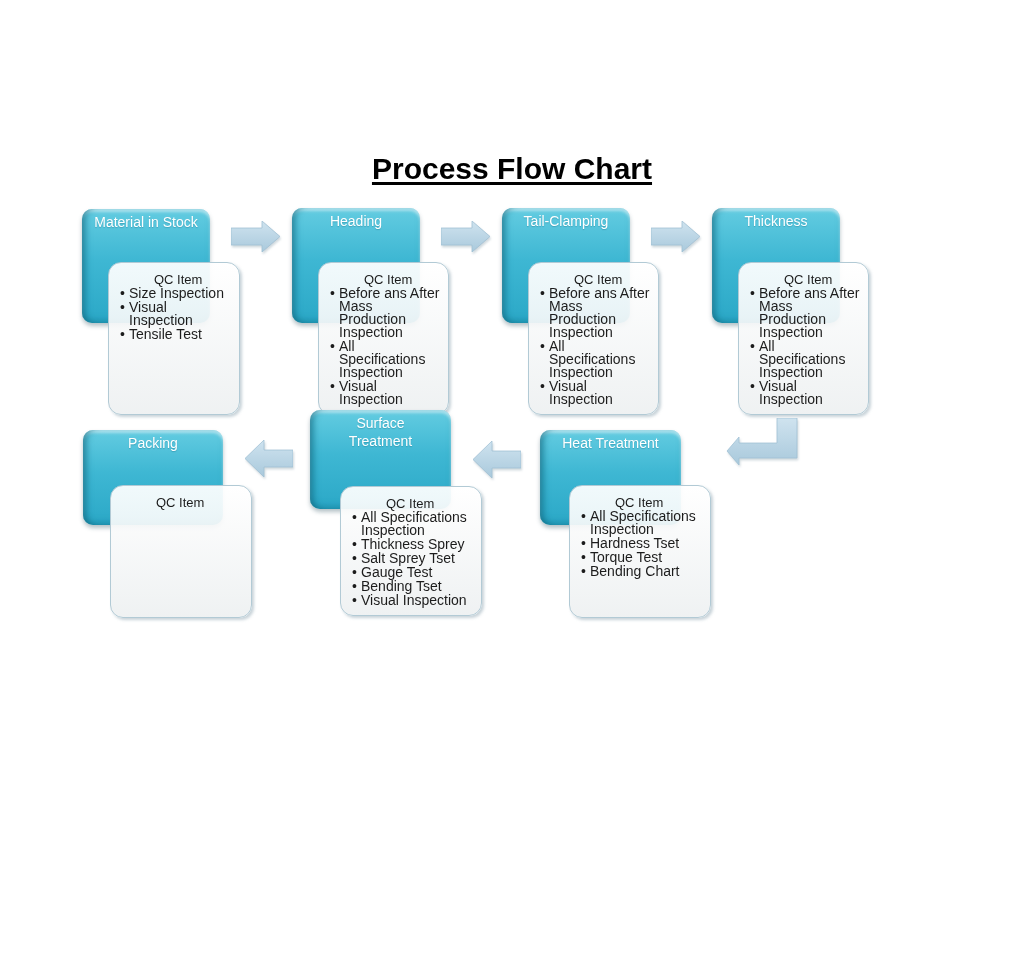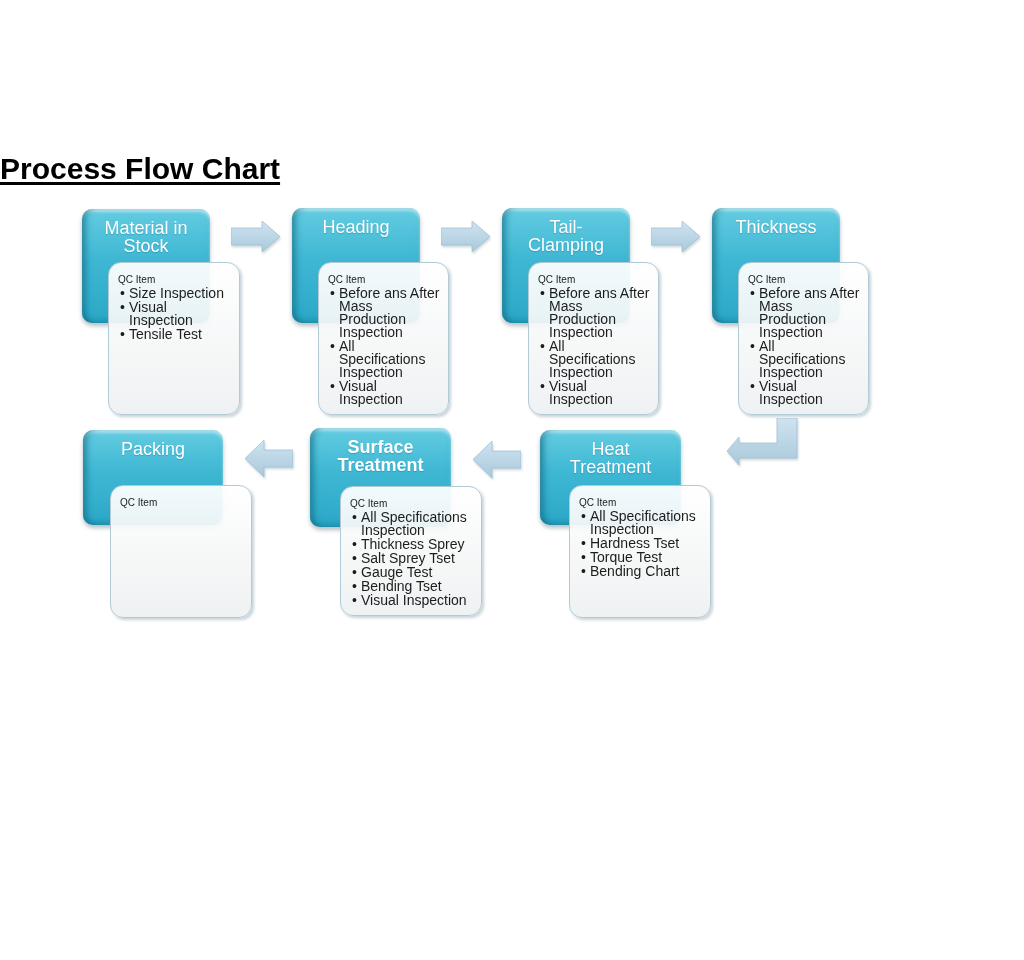--- a/index.html
+++ b/index.html
@@ -1,62 +1,62 @@
 <!DOCTYPE html>
 <html><head>
 <meta charset="utf-8">
 <style>
   html,body{margin:0;padding:0;background:#fff;}
   .canvas{
     position:relative;width:1024px;height:960px;background:#ffffff;overflow:hidden;
     font-family:"Liberation Sans", sans-serif;
   }
   .page-title{
-    position:absolute;left:0;top:152px;width:1024px;text-align:left;
+    position:absolute;left:0;top:152px;width:1024px;text-align:center;
     font-size:30px;font-weight:bold;color:#000;
     text-decoration:underline;text-decoration-thickness:3px;text-underline-offset:3px;
   }
   
   .teal{
     position:absolute;border-radius:10px;color:#fff;text-align:center;
     background:linear-gradient(to bottom,#63cce1 0%,#3eb7d3 45%,#2ba8c7 100%);
     box-shadow:
       inset 7px 0 7px -4px rgba(14,104,128,.75),
       inset 0 3px 3px rgba(255,255,255,.5),
       inset 0 -5px 7px -3px rgba(18,118,142,.55),
       0 3px 4px rgba(90,120,130,.45);
   }
   .step-title{
-    display:block;font-size:18px;line-height:18px;padding:10px 10px 0 10px;
+    display:block;font-size:14px;line-height:18px;padding:4px 10px 0 10px;
     text-shadow:0 1px 1px rgba(0,70,90,.25);
   }
   .s5 .step-title span{display:block;max-width:90px;margin:0 auto;}
   
   .qc{
     position:absolute;border:1px solid #b2cad5;border-radius:13px;
     background:linear-gradient(to bottom,rgba(255,255,255,.93) 0%,rgba(237,240,241,.90) 100%);
     box-shadow:2px 2px 3px rgba(110,140,155,.38);
     padding:10px 6px 6px 9px;box-sizing:border-box;color:#1c1c1c;
   }
-  .qc-label{font-size:10px;line-height:13px;font-weight:normal;}
+  .qc-label{font-size:13px;line-height:13px;font-weight:normal;margin-left:36px;}
   .qc ul{list-style:none;margin:1px 0 0 0;padding:0;}
   .qc li{position:relative;font-size:14px;line-height:13px;padding-left:11px;margin-top:1px;}
   .qc li::before{content:"\2022";position:absolute;left:2px;top:0;}
   
   .s0 .teal{left:82px; top:209px;width:128px;height:114px;}
   .s1 .teal{left:292px;top:208px;width:128px;height:115px;}
   .s2 .teal{left:502px;top:208px;width:128px;height:115px;}
   .s3 .teal{left:712px;top:208px;width:128px;height:115px;}
   .s0 .qc{left:108px;top:262px;width:132px;height:153px;}
   .s1 .qc{left:318px;top:262px;width:131px;height:153px;}
   .s2 .qc{left:528px;top:262px;width:131px;height:153px;}
   .s3 .qc{left:738px;top:262px;width:131px;height:153px;}
   
   .s4 .teal{left:540px;top:430px;width:141px;height:95px;}
-  .s5 .teal{left:310px;top:428px;width:141px;height:99px;font-weight:bold;}
+  .s5 .teal{left:310px;top:410px;width:141px;height:99px;}
   .s6 .teal{left:83px; top:430px;width:140px;height:95px;}
   .s4 .qc{left:569px;top:485px;width:142px;height:133px;}
   .s5 .qc{left:340px;top:486px;width:142px;height:130px;}
   .s6 .qc{left:110px;top:485px;width:142px;height:133px;}
   
   .arrow{position:absolute;filter:drop-shadow(1px 2px 1px rgba(100,130,145,.3));}
   .ar1{left:231px;top:221px;}
   .ar2{left:441px;top:221px;}
   .ar3{left:651px;top:221px;}
   .elbow{left:725px;top:418px;}

